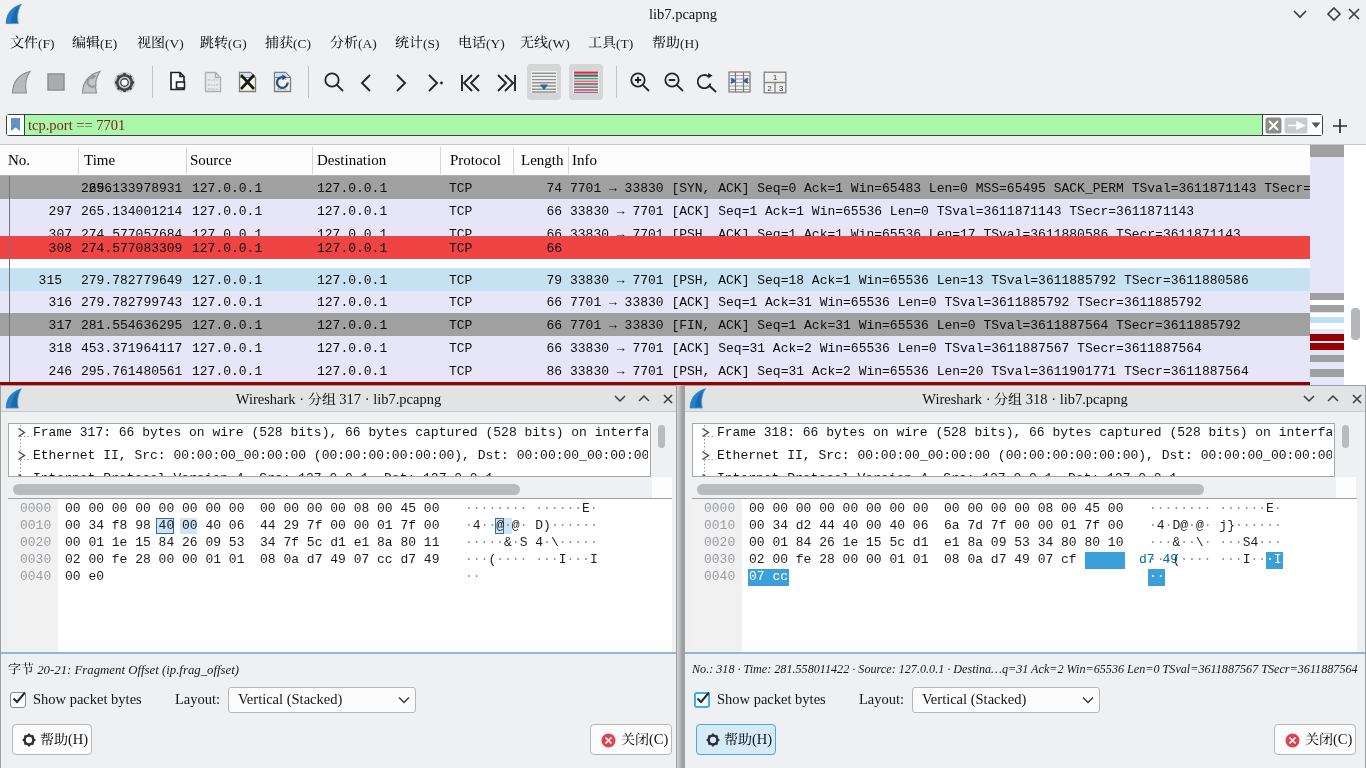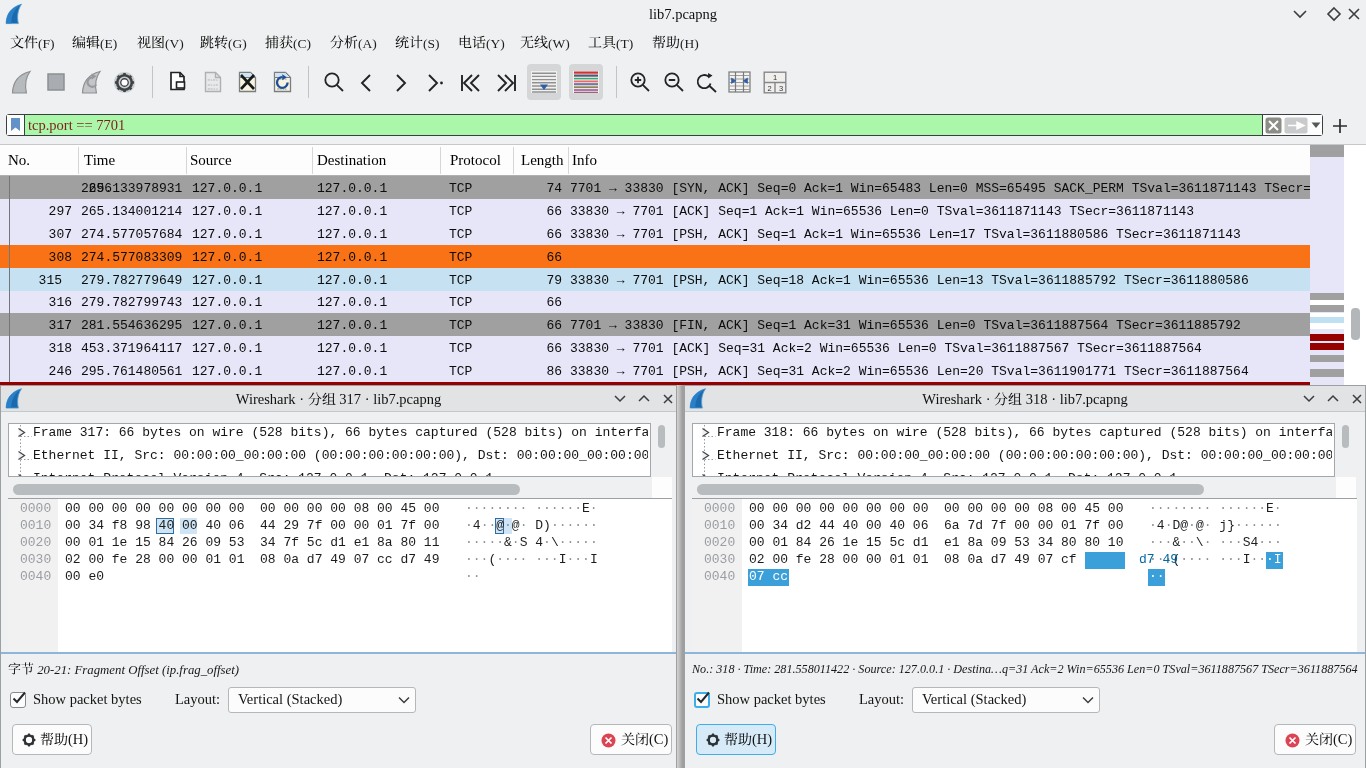--- a/index.html
+++ b/index.html
@@ -287,21 +287,21 @@
   </div>
 <div class="row" style="top:222px;height:23px;background:#e7e6f9">
     <span class="cell" style="right:1238px">307</span>
     <span class="cell" style="left:81px">274.577057684</span>
     <span class="cell" style="left:192px">127.0.0.1</span>
     <span class="cell" style="left:317px">127.0.0.1</span>
     <span class="cell" style="left:449px">TCP</span>
     <span class="cell" style="right:748px">66</span>
     <span class="cell" style="left:570px">33830 → 7701 [PSH, ACK] Seq=1 Ack=1 Win=65536 Len=17 TSval=3611880586 TSecr=3611871143</span>
   </div>
-<div class="row" style="top:245px;height:23px;background:#f97316">
+<div class="row" style="top:236px;height:23px;background:#ef4444">
     <span class="cell" style="right:1238px">308</span>
     <span class="cell" style="left:81px">274.577083309</span>
     <span class="cell" style="left:192px">127.0.0.1</span>
     <span class="cell" style="left:317px">127.0.0.1</span>
     <span class="cell" style="left:449px">TCP</span>
     <span class="cell" style="right:748px">66</span>
   </div>
 <div class="row" style="top:268px;height:23px;background:#c6e2f2">
     <span class="cell" style="right:1248px">315</span>
     <span class="cell" style="left:81px">279.782779649</span>
@@ -311,20 +311,21 @@
     <span class="cell" style="right:748px">79</span>
     <span class="cell" style="left:570px">33830 → 7701 [PSH, ACK] Seq=18 Ack=1 Win=65536 Len=13 TSval=3611885792 TSecr=3611880586</span>
   </div>
 <div class="row" style="top:291px;height:22px;background:#e7e6f9">
     <span class="cell" style="right:1238px">316</span>
     <span class="cell" style="left:81px">279.782799743</span>
     <span class="cell" style="left:192px">127.0.0.1</span>
     <span class="cell" style="left:317px">127.0.0.1</span>
     <span class="cell" style="left:449px">TCP</span>
     <span class="cell" style="right:748px">66</span>
+    <span class="cell" style="left:570px">7701 → 33830 [ACK] Seq=1 Ack=31 Win=65536 Len=0 TSval=3611885792 TSecr=3611885792</span>
   </div>
 <div class="row" style="top:313px;height:23px;background:#a0a0a0">
     <span class="cell" style="right:1238px">317</span>
     <span class="cell" style="left:81px">281.554636295</span>
     <span class="cell" style="left:192px">127.0.0.1</span>
     <span class="cell" style="left:317px">127.0.0.1</span>
     <span class="cell" style="left:449px">TCP</span>
     <span class="cell" style="right:748px">66</span>
     <span class="cell" style="left:570px">7701 → 33830 [FIN, ACK] Seq=1 Ack=31 Win=65536 Len=0 TSval=3611887564 TSecr=3611885792</span>
   </div>

